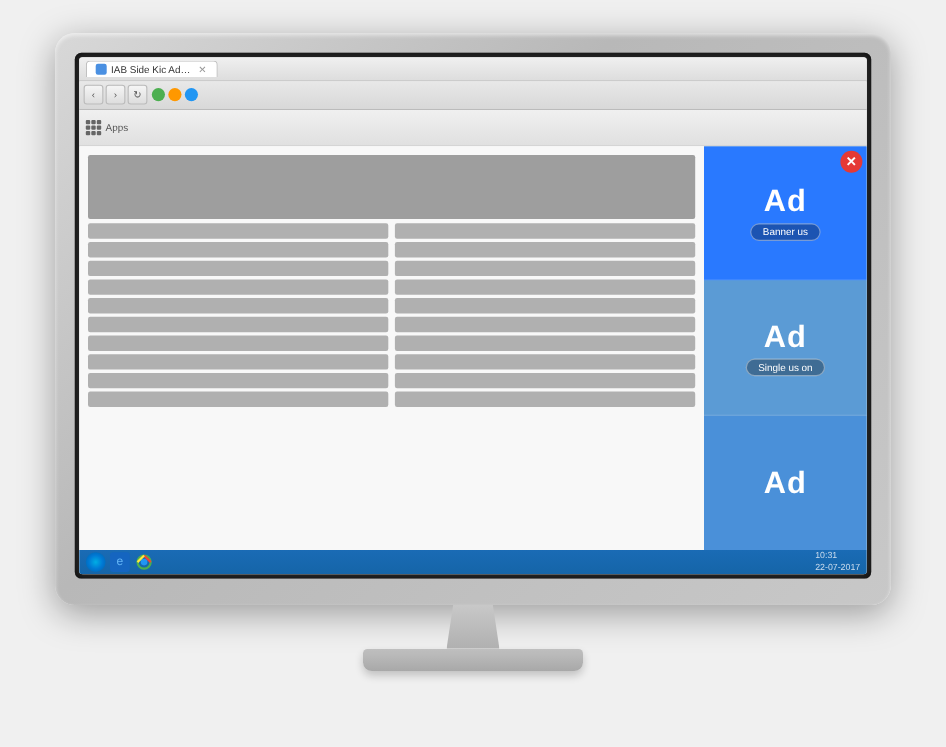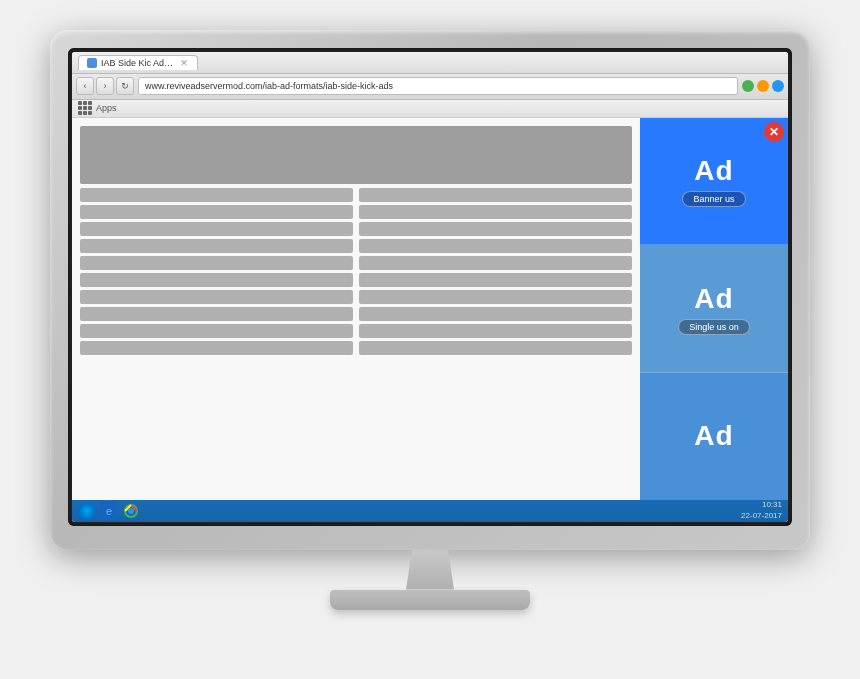--- a/index.html
+++ b/index.html
@@ -164,21 +164,21 @@
     .icon-green { background: #4caf50; }
     .icon-orange { background: #ff9800; }
     .icon-blue { background: #2196f3; }
 
     .browser-bookmarks {
       height: 18px;
       background: linear-gradient(to bottom, #f0f0f0, #e0e0e0);
       border-bottom: 1px solid #ccc;
       display: flex;
       align-items: center;
-      padding: 4px 6px;
+      padding: 16px 6px;
       font-size: 9px;
       color: #555;
       gap: 4px;
     }
 
     .apps-icon {
       width: 14px;
       height: 14px;
       display: grid;
       grid-template-columns: repeat(3, 4px);
@@ -337,21 +337,21 @@
 
     .taskbar-system {
       display: flex;
       align-items: center;
       gap: 6px;
       font-size: 8px;
       color: #cde;
     }
 
     .taskbar-time {
-      text-align: right;
+      text-align: left;
       line-height: 1.3;
     }
 
     
     .monitor-neck {
       width: 60px;
       height: 40px;
       background: linear-gradient(to bottom, #c8c8c8, #b0b0b0);
       clip-path: polygon(20% 0%, 80% 0%, 90% 100%, 10% 100%);
     }
@@ -422,23 +422,20 @@
             <span class="tab-label">IAB Side Kic Ads Plug...</span>
             <span class="tab-close">✕</span>
           </div>
         </div>
 
         <div class="browser-toolbar">
           <div class="nav-buttons">
             <div class="nav-btn">‹</div>
             <div class="nav-btn">›</div>
             <div class="nav-btn">↻</div>
-          </div>
-          <div class="address-bar">
-            <span>www.reviveadservermod.com/iab-ad-formats/iab-side-kick-ads</span>
           </div>
           <div class="browser-icons">
             <div class="browser-icon-circle icon-green"></div>
             <div class="browser-icon-circle icon-orange"></div>
             <div class="browser-icon-circle icon-blue"></div>
           </div>
         </div>
 
         <div class="browser-bookmarks">
           <div class="apps-icon">

